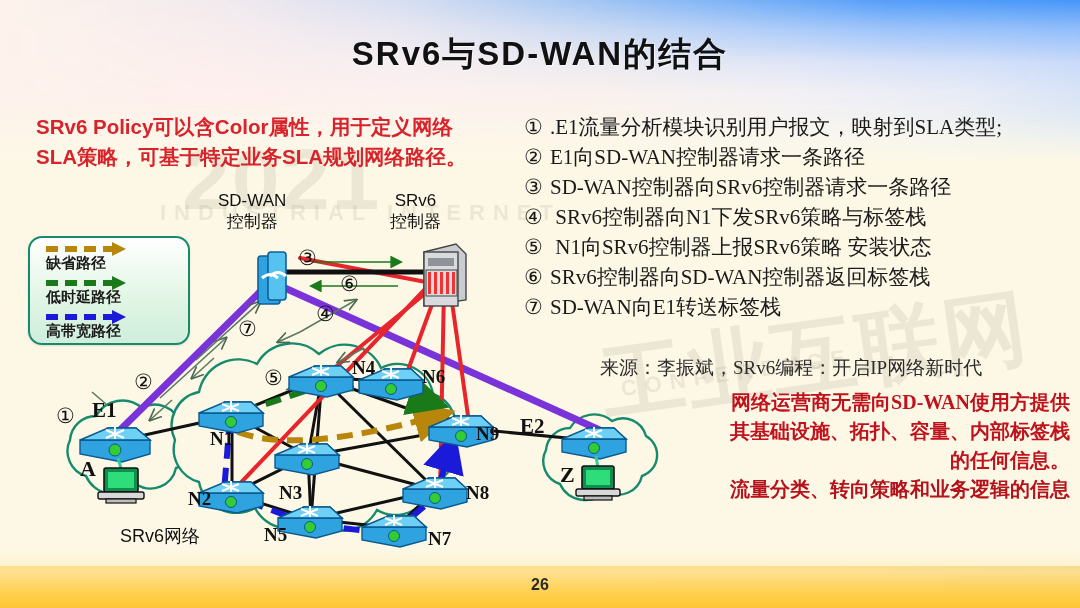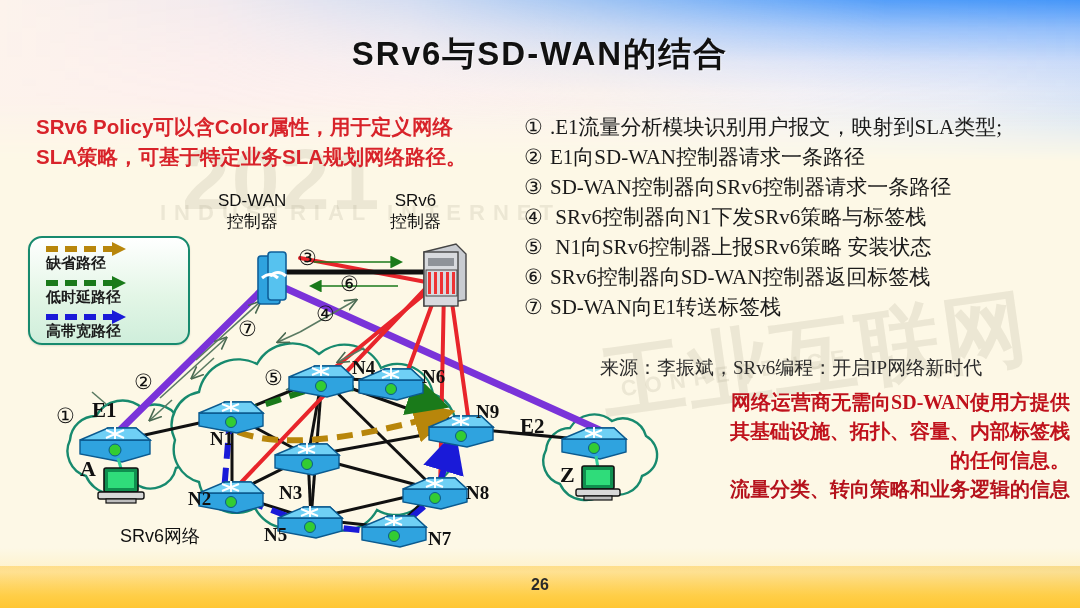--- a/index.html
+++ b/index.html
@@ -506,21 +506,21 @@
   <div class="nodelabel" style="left:520px; top:414px; font-size:21px;font-family:Liberation Serif, serif;">E2</div>
 
   <div class="nodelabel" style="left:210px; top:428px;">N1</div>
   <div class="nodelabel" style="left:188px; top:488px;">N2</div>
   <div class="nodelabel" style="left:279px; top:482px;">N3</div>
   <div class="nodelabel" style="left:352px; top:357px;">N4</div>
   <div class="nodelabel" style="left:264px; top:524px;">N5</div>
   <div class="nodelabel" style="left:422px; top:366px;text-align:center;">N6</div>
   <div class="nodelabel" style="left:428px; top:528px;">N7</div>
   <div class="nodelabel" style="left:466px; top:482px;">N8</div>
-  <div class="nodelabel" style="left:476px; top:401px;">N9</div>
+  <div class="nodelabel" style="left:476px; top:423px;">N9</div>
 
   <div class="nodelabel" style="left:80px; top:456px; font-size:22px;">A</div>
   <div class="nodelabel" style="left:560px; top:462px; font-size:22px;">Z</div>
 
   <div class="biglabel" style="left:120px; top:525px; font-size:18px;">SRv6网络</div>
 
   <div class="circnum" style="left:56px;  top:404px;">①</div>
   <div class="circnum" style="left:134px; top:370px;">②</div>
   <div class="circnum" style="left:298px; top:246px;">③</div>
   <div class="circnum" style="left:316px; top:302px;">④</div>

